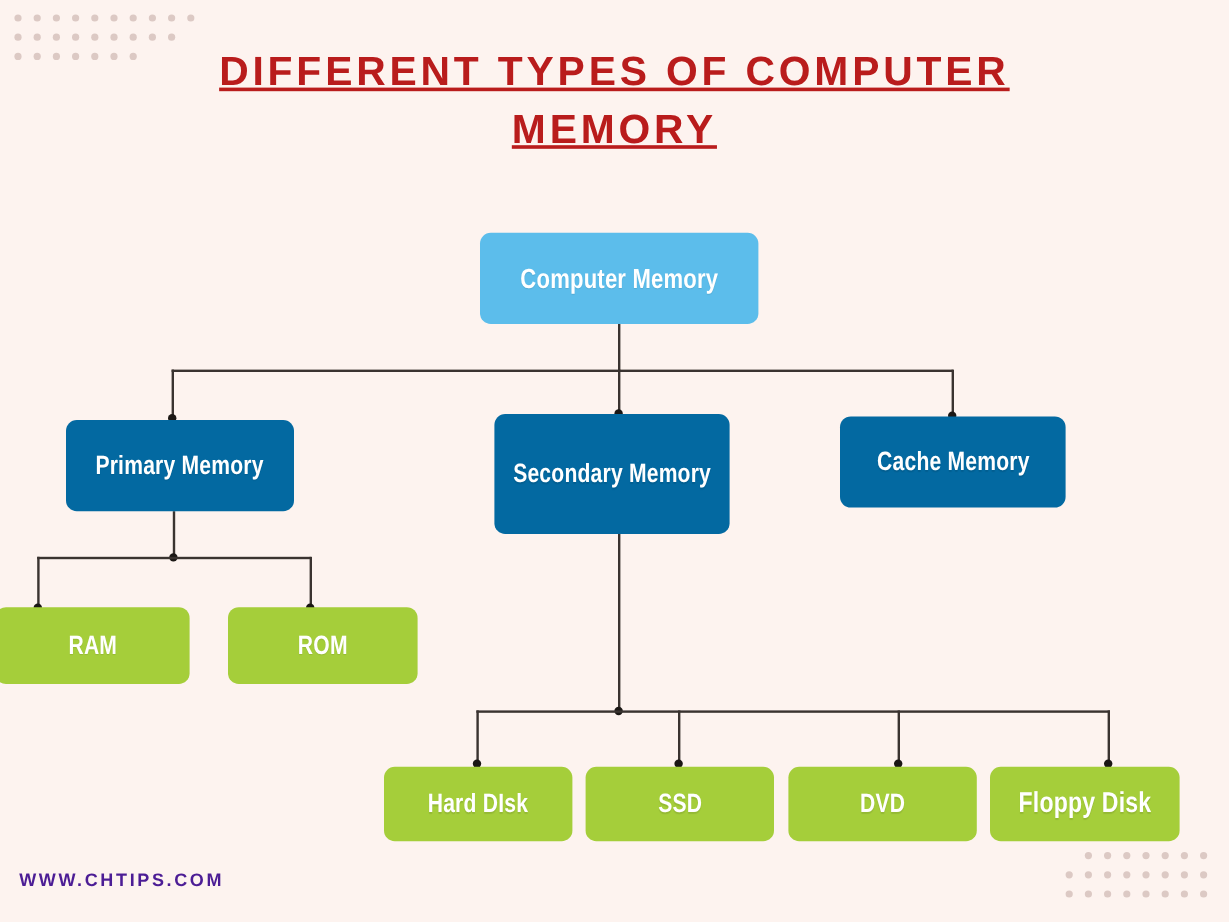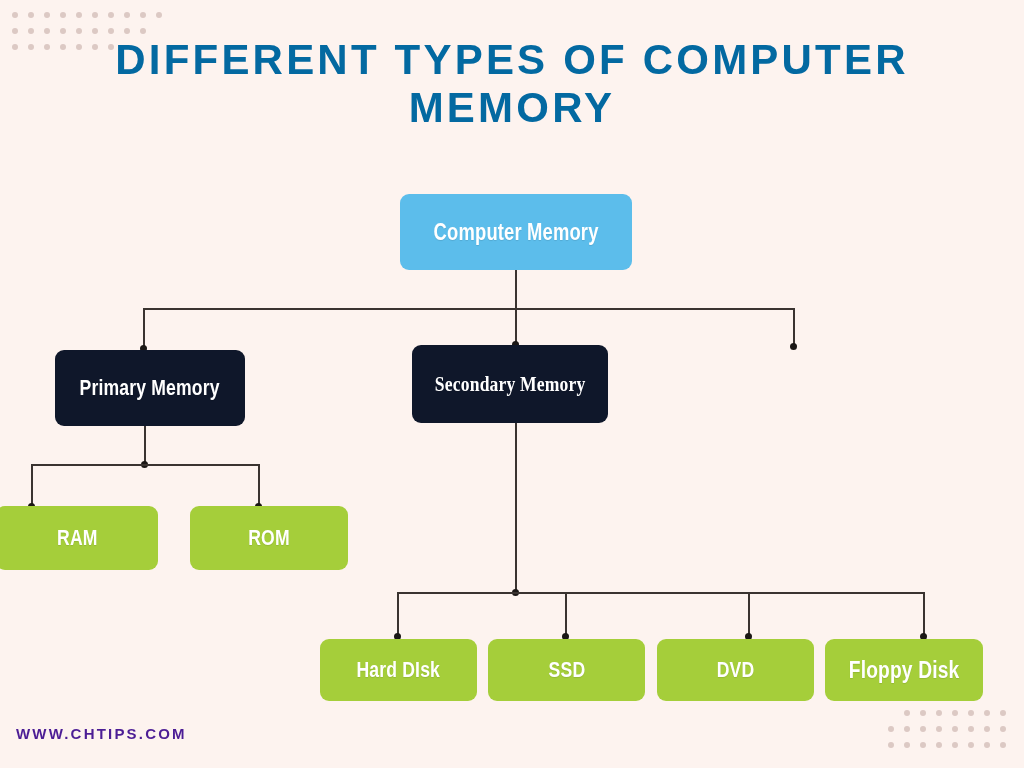--- a/index.html
+++ b/index.html
@@ -48,26 +48,27 @@
     align-items: flex-end;
   }
 
   
   #page-title {
     position: absolute;
     left: 112px;
     top: 36px;
     width: 800px;
     text-align: center;
-    font-size: 42px;
+    font-size: 34px;
     line-height: 48px;
     font-weight: bold;
     letter-spacing: 3.2px;
-    color: #0369a1;
+    color: #b91c1c;
     text-transform: uppercase;
+    text-decoration: underline;
   }
 
   
   .line {
     position: absolute;
     background: #3a3330;
   }
   .line.v { width: 2px; }
   .line.h { height: 2px; }
   .joint {
@@ -88,34 +89,34 @@
     color: #ffffff;
     font-weight: bold;
     font-stretch: condensed;
     text-align: center;
     box-sizing: border-box;
     padding: 0 21px;
     letter-spacing: 0.2px;
     text-shadow: 0 1px 1px rgba(0,0,0,0.10);
   }
   .node.blue   { background: #5cbdeb; }
-  .node.orange { background: #0f172a; }
+  .node.orange { background: #0369a1; }
   .node.green  { background: #a5ce3a; }
 
   .node-label {
     transform: scaleX(0.80);
     transform-origin: center;
     white-space: nowrap;
     display: block;
   }
 
   
   #node-computer-memory { left: 400px; top: 194px; width: 232px; height: 76px; font-size: 23px; }
   #node-primary-memory  { left: 55px;  top: 350px; width: 190px; height: 76px; font-size: 22px; }
-  #node-secondary-memory{ left: 412px; top: 345px; width: 196px; height: 78px; font-size: 22px; font-family: Liberation Serif, serif; }
+  #node-secondary-memory{ left: 412px; top: 345px; width: 196px; height: 100px; font-size: 22px; }
   #node-cache-memory    { left: 700px; top: 347px; width: 188px; height: 76px; font-size: 22px; }
 
   #node-ram { left: -4px;  top: 506px; width: 162px; height: 64px; font-size: 22px; }
   #node-rom { left: 190px; top: 506px; width: 158px; height: 64px; font-size: 22px; }
 
   #node-hard-disk   { left: 320px; top: 639px; width: 157px; height: 62px; font-size: 22px; }
   #node-ssd         { left: 488px; top: 639px; width: 157px; height: 62px; font-size: 22px; }
   #node-dvd         { left: 657px; top: 639px; width: 157px; height: 62px; font-size: 22px; }
   #node-floppy-disk { left: 825px; top: 639px; width: 158px; height: 62px; font-size: 24px; }
 
@@ -237,20 +238,23 @@
   </div>
 
   <div class="node orange" id="node-primary-memory">
     <span class="node-label">Primary Memory</span>
   </div>
 
   <div class="node orange" id="node-secondary-memory">
     <span class="node-label">Secondary Memory</span>
   </div>
 
+  <div class="node orange" id="node-cache-memory">
+    <span class="node-label">Cache Memory</span>
+  </div>
 
   <div class="node green" id="node-ram">
     <span class="node-label">RAM</span>
   </div>
 
   <div class="node green" id="node-rom">
     <span class="node-label">ROM</span>
   </div>
 
   <div class="node green" id="node-hard-disk">

